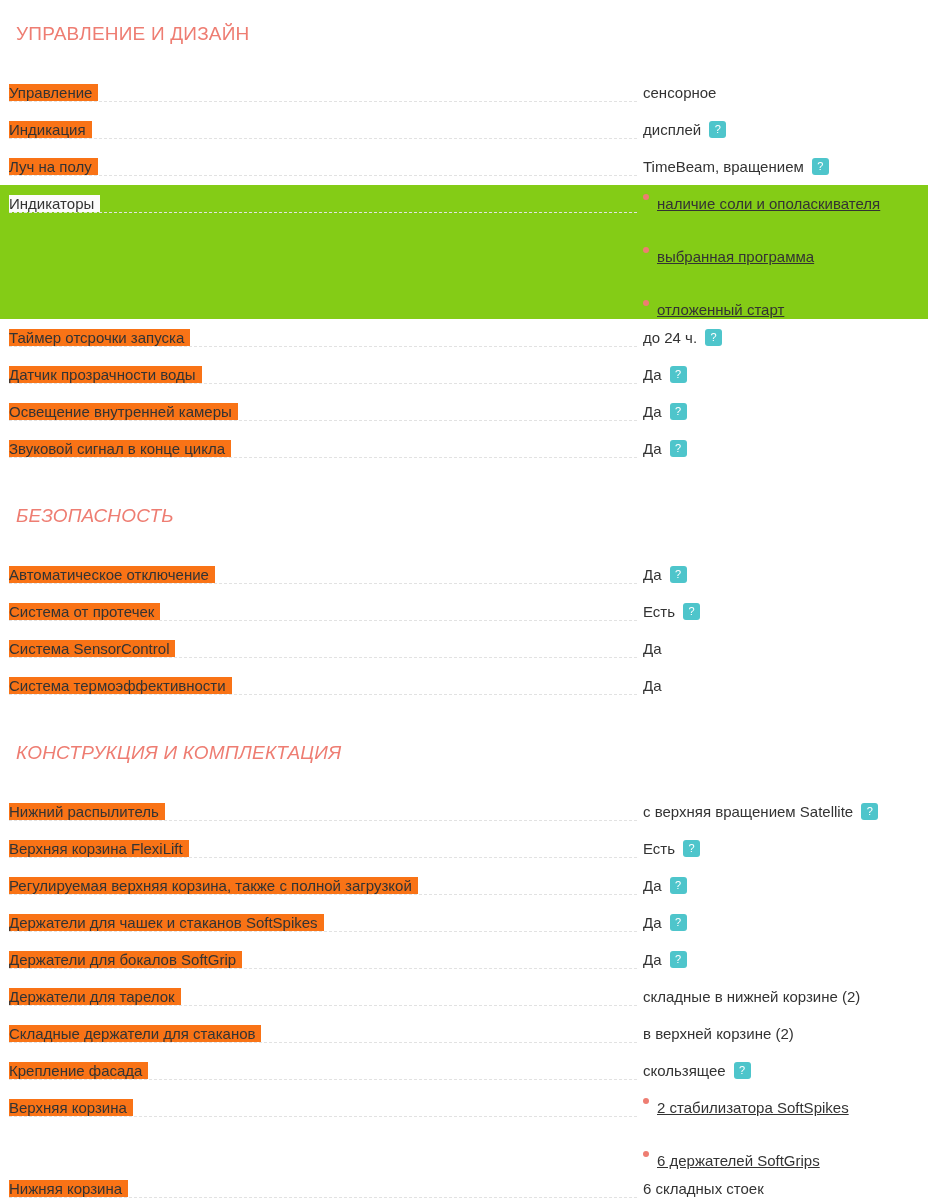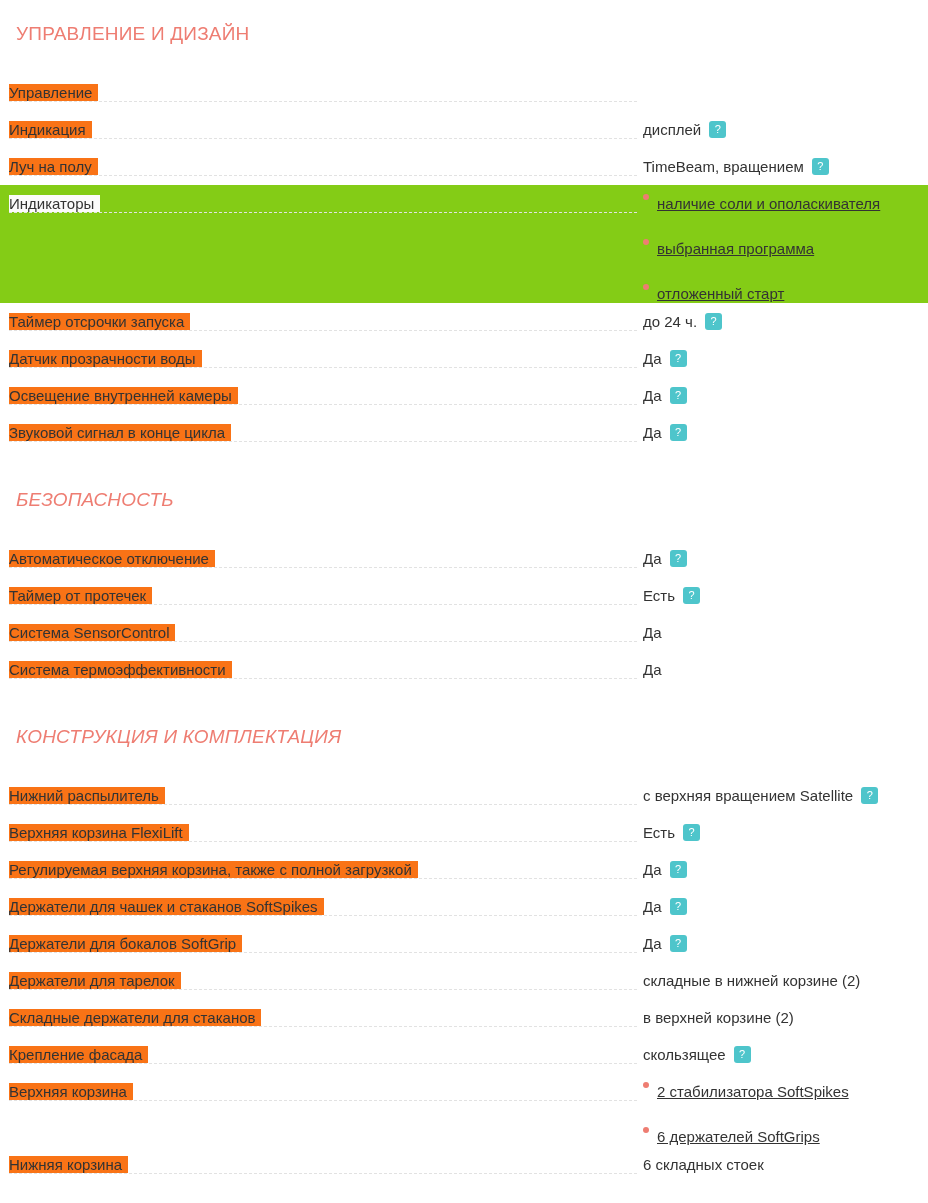--- a/index.html
+++ b/index.html
@@ -92,21 +92,21 @@
     line-height: 19px;
     color: #333333;
   }
 
   .value-line {
     display: flex;
     align-items: center;
     min-height: 19px;
     white-space: nowrap;
   }
-  .value-line + .value-line { margin-top: 26px; }
+  .value-line + .value-line { margin-top: 34px; }
 
   .value-text { display: inline-block; }
 
   
   .help-badge {
     display: inline-flex;
     align-items: center;
     justify-content: center;
     width: 17px;
     height: 17px;
@@ -137,20 +137,25 @@
 </head>
 <body>
 
 <div class="spec-sheet">
   <div id="sections-root">
       <div class="section">
         <div class="section-title section-head-1">УПРАВЛЕНИЕ И ДИЗАЙН</div>
         <div class="rows">
           <div class="row">
             <div class="row-label"><span class="leader"></span><span class="label-text">Управление</span></div>
+            <div class="row-value">
+              <div class="value-line">
+                <span class="value-text">сенсорное</span>
+              </div>
+            </div>
           </div>
           <div class="row">
             <div class="row-label"><span class="leader"></span><span class="label-text">Индикация</span></div>
             <div class="row-value">
               <div class="value-line">
                 <span class="value-text">дисплей</span>
                 <span class="help-badge">?</span>
               </div>
             </div>
           </div>
@@ -224,21 +229,21 @@
           <div class="row">
             <div class="row-label"><span class="leader"></span><span class="label-text">Автоматическое отключение</span></div>
             <div class="row-value">
               <div class="value-line">
                 <span class="value-text">Да</span>
                 <span class="help-badge">?</span>
               </div>
             </div>
           </div>
           <div class="row">
-            <div class="row-label"><span class="leader"></span><span class="label-text">Таймер от протечек</span></div>
+            <div class="row-label"><span class="leader"></span><span class="label-text">Система от протечек</span></div>
             <div class="row-value">
               <div class="value-line">
                 <span class="value-text">Есть</span>
                 <span class="help-badge">?</span>
               </div>
             </div>
           </div>
           <div class="row">
             <div class="row-label"><span class="leader"></span><span class="label-text">Система SensorControl</span></div>
             <div class="row-value">

